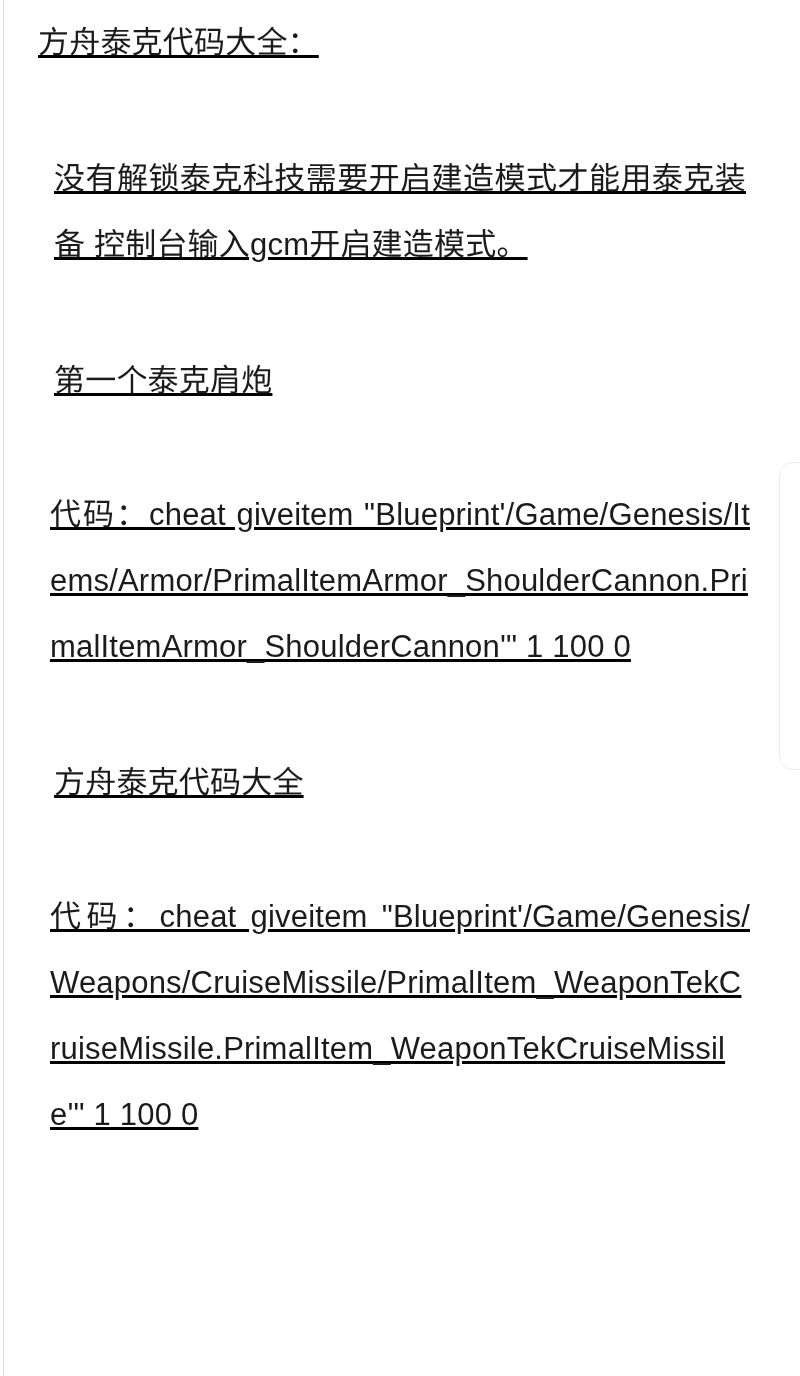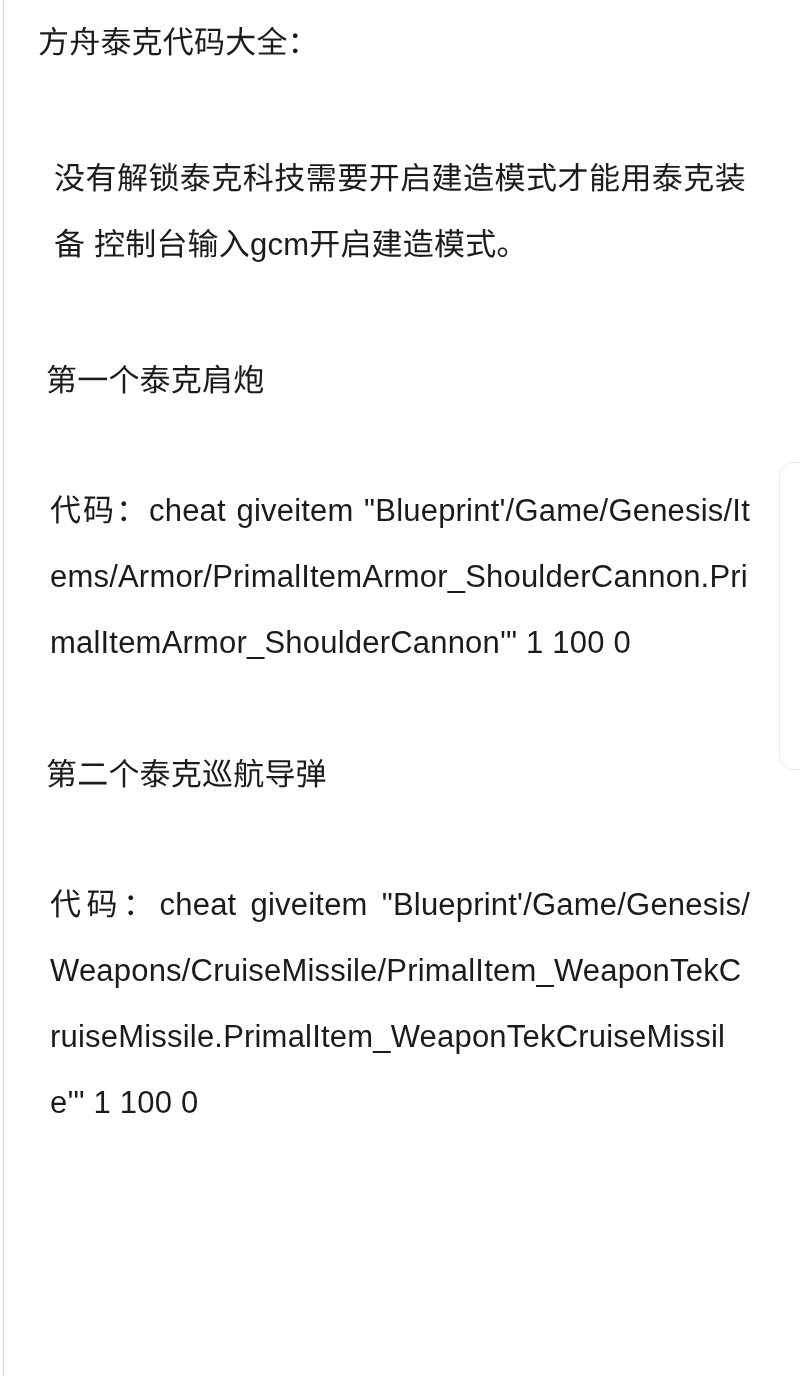--- a/index.html
+++ b/index.html
@@ -39,20 +39,21 @@
     box-sizing: border-box;
   }
 
   #article {
     position: absolute;
     left: 0;
     top: 0;
     width: 800px;
     padding: 0 38px;
     box-sizing: border-box;
+    text-decoration: underline;
   }
 
   .block {
     color: #1b1b1b;
     font-size: 31px;
     line-height: 66px;
     letter-spacing: 0.2px;
     word-break: break-all;
     overflow-wrap: break-word;
   }
@@ -72,37 +73,37 @@
   
   .code {
     text-align: justify;
     text-justify: inter-character;
     text-align-last: left;
   }
 
   .sp-title   { margin: 0; padding-top: 10px; }
   .sp-intro   { margin: 16px; padding-top: 54px; }
   .sp-section { margin: 0; padding-top: 56px; }
-  .sp-item    { margin: 8px; padding-top: 54px; }
+  .sp-item    { margin: 16px; padding-top: 54px; }
   .sp-code    { margin: 12px; padding-top: 52px; }
 </style>
 </head>
 <body>
 
 <div id="left-edge-rule"></div>
 <div id="side-card"></div>
 
 <div id="article">
 
   <div class="block line sp-title">方舟泰克代码大全：</div>
 
   <div class="block para sp-intro">没有解锁泰克科技需要开启建造模式才能用泰克装备 控制台输入gcm开启建造模式。</div>
 
 
   <div class="block line sp-item">第一个泰克肩炮</div>
 
   <div class="block code sp-code">代码：cheat giveitem "Blueprint'/Game/Genesis/Items/Armor/PrimalItemArmor_ShoulderCannon.PrimalItemArmor_ShoulderCannon'" 1 100 0</div>
 
-  <div class="block line sp-item">第二个泰克巡航导弹</div>
+  <div class="block line sp-item">方舟泰克代码大全</div>
 
   <div class="block code sp-code">代码：cheat giveitem "Blueprint'/Game/Genesis/Weapons/CruiseMissile/PrimalItem_WeaponTekCruiseMissile.PrimalItem_WeaponTekCruiseMissile'" 1 100 0</div>
 
 </div>
 
 </body></html>

